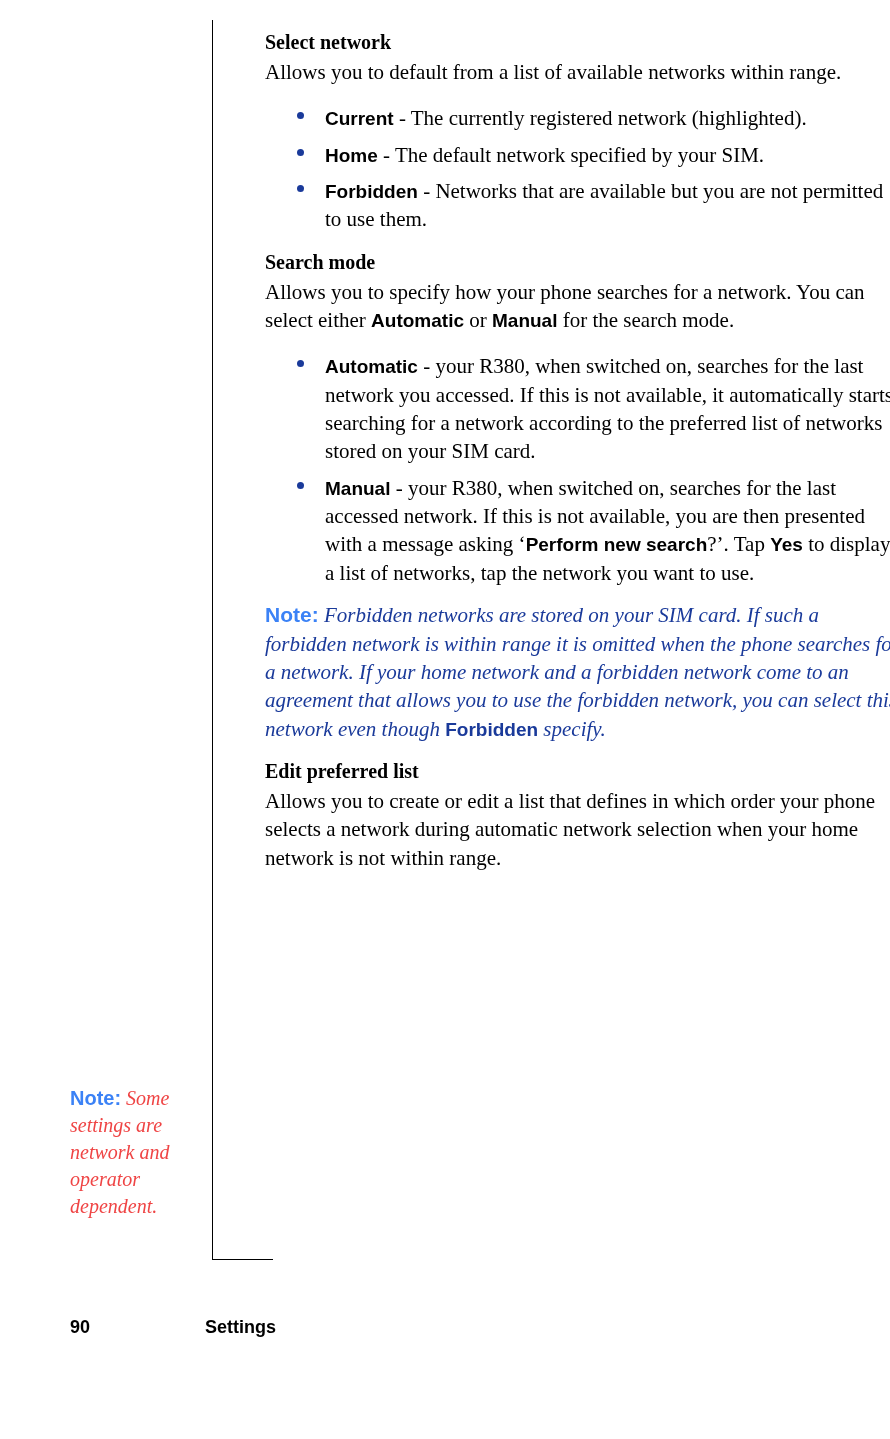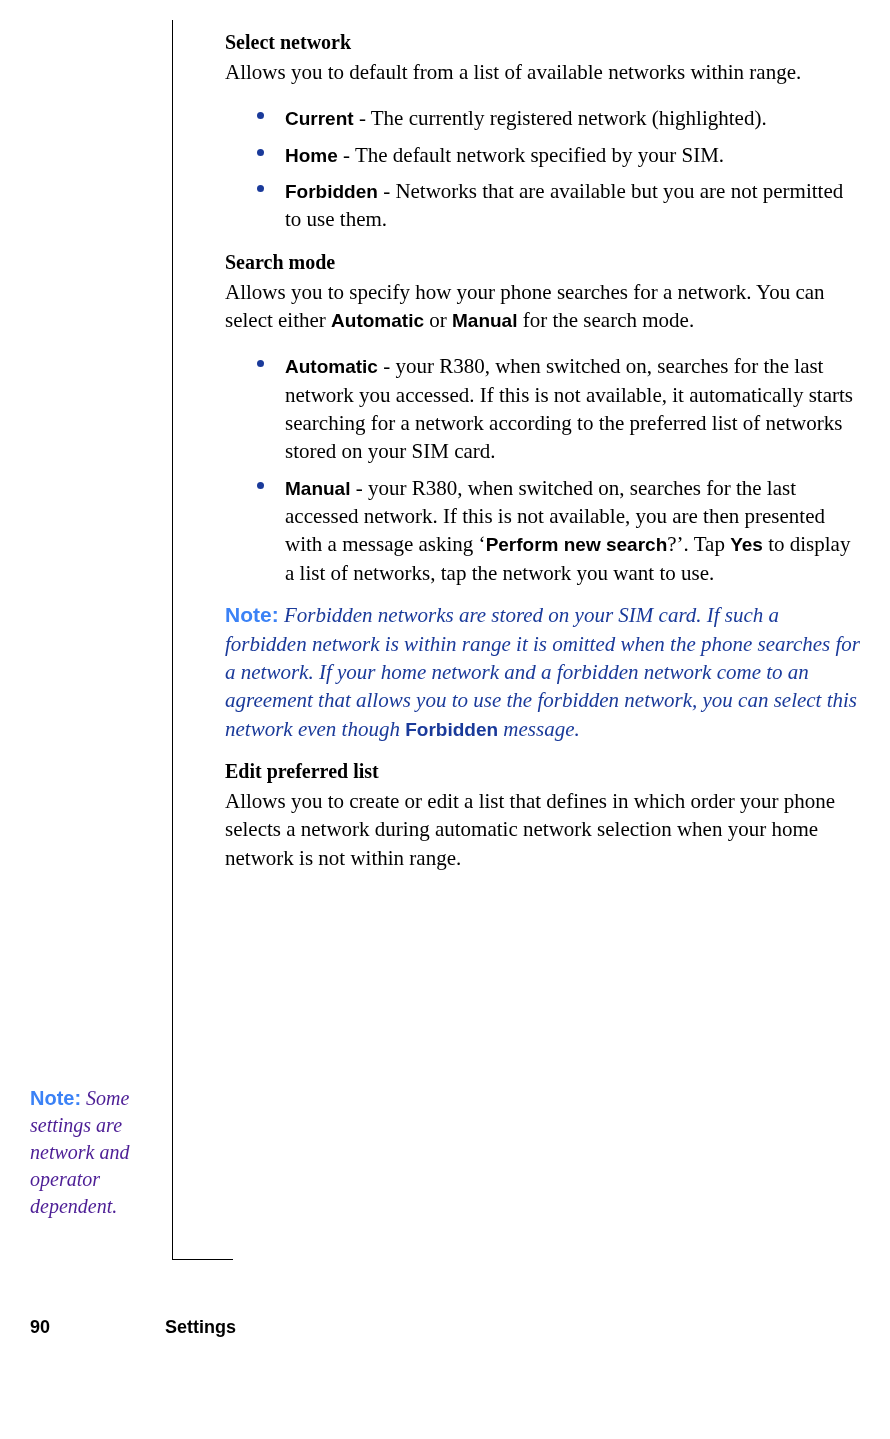--- a/index.html
+++ b/index.html
@@ -10,20 +10,21 @@
       line-height: 1.4;
       color: #000;
       background: #fff;
       width: 890px;
     }
     .page {
       position: relative;
       padding: 28px 40px 40px 30px;
       min-height: 1380px;
       box-sizing: border-box;
+      margin-left: 40px;
     }
     .content-frame {
       position: absolute;
       left: 172px;
       top: 20px;
       bottom: 120px;
       border-left: 1px solid #000;
       border-bottom: 1px solid #000;
       width: 60px;
     }
@@ -91,21 +92,21 @@
       position: absolute;
       left: 30px;
       width: 130px;
       font-size: 20px;
       line-height: 1.35;
     }
     .margin-note .note-label {
       font-size: 20px;
     }
     .margin-note .note-blue {
-      color: #4c1d95;
+      color: #ef4444;
     }
     .footer {
       position: absolute;
       left: 30px;
       bottom: 40px;
       width: 800px;
     }
     .footer .page-num {
       font-family: Arial, Helvetica, sans-serif;
       font-weight: bold;
@@ -158,21 +159,21 @@
       </li>
       <li>
         <span class="dot"></span>
         <span class="bold-sans">Manual</span><span> - your R380, when switched on, searches for the last accessed network. If this is not available, you are then presented with a message asking ‘</span><span class="bold-sans">Perform new search</span><span>?’. Tap </span><span class="bold-sans">Yes</span><span> to display a list of networks, tap the network you want to use.</span>
       </li>
     </ul>
 
     <div class="note-block">
       <span class="note-label">Note:</span>
       <span class="note-blue">
-        <span>Forbidden networks are stored on your SIM card. If such a forbidden network is within range it is omitted when the phone searches for a network. If your home network and a forbidden network come to an agreement that allows you to use the forbidden network, you can select this network even though </span><span class="bold-sans">Forbidden</span><span> message.</span>
+        <span>Forbidden networks are stored on your SIM card. If such a forbidden network is within range it is omitted when the phone searches for a network. If your home network and a forbidden network come to an agreement that allows you to use the forbidden network, you can select this network even though </span><span class="bold-sans">Forbidden</span><span> specify.</span>
       </span>
     </div>
 
     <div class="section-heading">Edit preferred list</div>
     <p class="body-text">Allows you to create or edit a list that defines in which order your phone selects a network during automatic network selection when your home network is not within range.</p>
 
   </div>
 
   <div class="margin-note" style="top: 1085px;">
     <span class="note-label">Note:</span>

